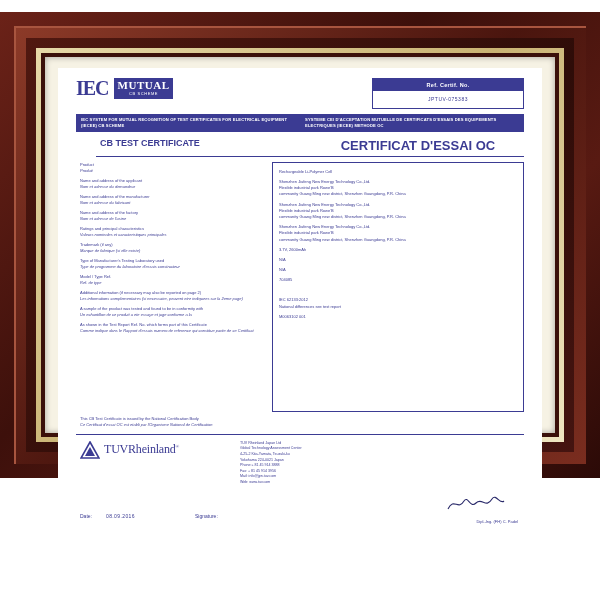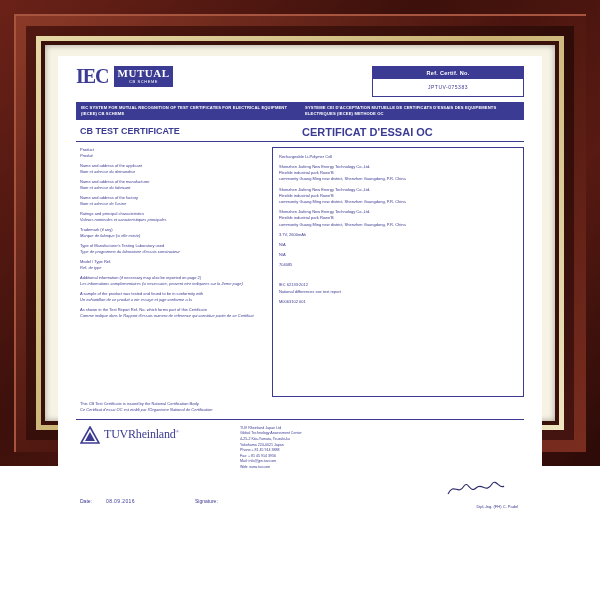--- a/index.html
+++ b/index.html
@@ -7,21 +7,21 @@
     padding: 0;
     width: 600px;
     height: 600px;
     background: #ffffff;
     font-family: "Liberation Sans", sans-serif;
   }
 
   
   .frame-outer {
     position: absolute;
-    left: 0; top: 0;
+    left: 0; top: 12px;
     width: 600px; height: 466px;
     background: linear-gradient(135deg, #6b2218 0%, #3d100b 40%, #581a12 70%, #2b0a07 100%);
     box-sizing: border-box;
   }
   .frame-bevel1 {
     position: absolute;
     left: 14px; top: 14px; right: 14px; bottom: 14px;
     background: linear-gradient(135deg, #8c3a28 0%, #4a150e 50%, #7a2d1f 100%);
     border-top: 2px solid #a8553f;
     border-left: 2px solid #a8553f;
@@ -143,33 +143,35 @@
     font-weight: bold;
     letter-spacing: 0.15px;
   }
 
   
   .titlerow {
     display: flex;
     margin-top: 6px;
     padding-bottom: 3px;
     border-bottom: 1px solid #3b3b93;
+    margin-left: 20px;
   }
   .title-l {
     flex: 1;
     font-size: 9px;
     font-weight: bold;
     color: #3b3b93;
     padding-left: 4px;
   }
   .title-r {
     flex: 1;
-    font-size: 11px;
-    font-weight: bold;
-    color: #3b3b93;
+    font-size: 13px;
+    font-weight: bold;
+    color: #3b3b93;
+    text-align: center;
   }
 
   
   .body {
     display: flex;
     margin-top: 5px;
   }
   .col-left {
     width: 196px;
     padding-left: 4px;

